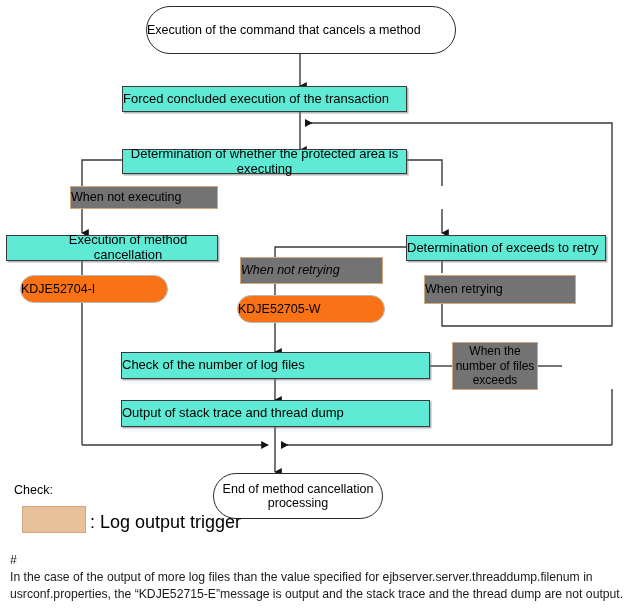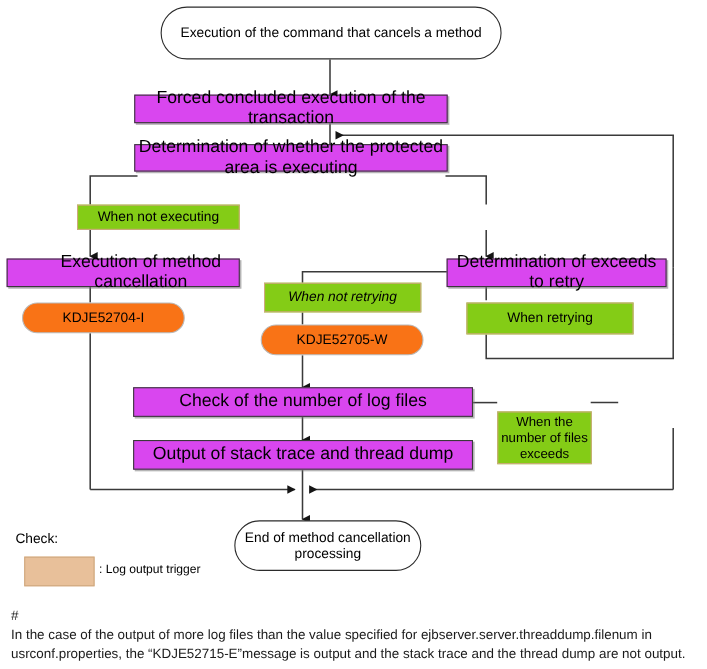--- a/index.html
+++ b/index.html
@@ -3,45 +3,45 @@
 <meta charset="utf-8">
 <style>
   html,body{margin:0;padding:0;background:#ffffff;}
   body{width:643px;height:608px;position:relative;
        font-family:"Liberation Sans","DejaVu Sans",sans-serif;
        color:#000;-webkit-font-smoothing:antialiased;}
   #canvas{position:absolute;left:0;top:0;width:643px;height:608px;}
   svg.wires{position:absolute;left:0;top:0;width:643px;height:608px;pointer-events:none;}
 
   .node{position:absolute;box-sizing:border-box;display:flex;align-items:center;
-        justify-content:center;text-align:center;line-height:1.15;}
+        justify-content:flex-start;text-align:center;line-height:1.15;}
 
   
   .term{background:#ffffff;border:1.3px solid #2b2b2b;border-radius:999px;
         font-size:12.5px;color:#000;}
 
   
-  .proc{background:#d946ef;border:1.3px solid #3a3a3a;font-size:16px;
+  .proc{background:#5eead4;border:1.3px solid #3a3a3a;font-size:13px;
         box-shadow:1.5px 1.5px 0 rgba(120,120,120,.55);}
 
   
   .msg{background:#f97316;border:1.1px solid #b9b9b9;border-radius:14px;
        font-size:12.5px;}
   .msg.small{font-size:12px;border-radius:12px;line-height:1.1;}
 
   
-  .trig{background:#84cc16;border:1px solid #cfa87f;font-size:12.5px;}
-  .trig.multi{line-height:1.22;font-size:12px;margin-top:32px;}
+  .trig{background:#737373;border:1px solid #cfa87f;font-size:12.5px;}
+  .trig.multi{line-height:1.22;font-size:12px;}
 
   .sup{font-size:9px;vertical-align:super;line-height:0;}
 
   
   .legend-label{position:absolute;font-size:12.5px;}
   .legend-swatch{position:absolute;background:#e8c09a;border:1px solid #cfa87f;}
-  .legend-text{position:absolute;font-size:11px;text-align:right;}
+  .legend-text{position:absolute;font-size:18px;text-align:right;}
 
   
   .fn{position:absolute;font-size:12.2px;line-height:1.45;color:#1a1a1a;}
 </style>
 </head>
 <body>
 
 <div id="canvas">
 
   <svg class="wires" viewBox="0 0 643 608" xmlns="http://www.w3.org/2000/svg">
@@ -98,21 +98,21 @@
   </svg>
 
   <div class="node term" style="left:146px;top:6px;width:310px;height:48px;">
     <span>Execution of the command that cancels a method</span>
   </div>
 
   <div class="node proc" style="left:122px;top:86px;width:285px;height:26px;">
     <span>Forced concluded execution of the transaction</span>
   </div>
 
-  <div class="node proc" style="left:122px;top:131px;width:285px;height:25px;">
+  <div class="node proc" style="left:122px;top:149px;width:285px;height:25px;">
     <span>Determination of whether the protected area is executing</span>
   </div>
 
   <div class="node trig" style="left:70px;top:186px;width:148px;height:23px;">
     <span>When not executing</span>
   </div>
 
 
   <div class="node proc" style="left:6px;top:235px;width:212px;height:26px;padding-left:32px;">
     <span>Execution of method cancellation</span>

